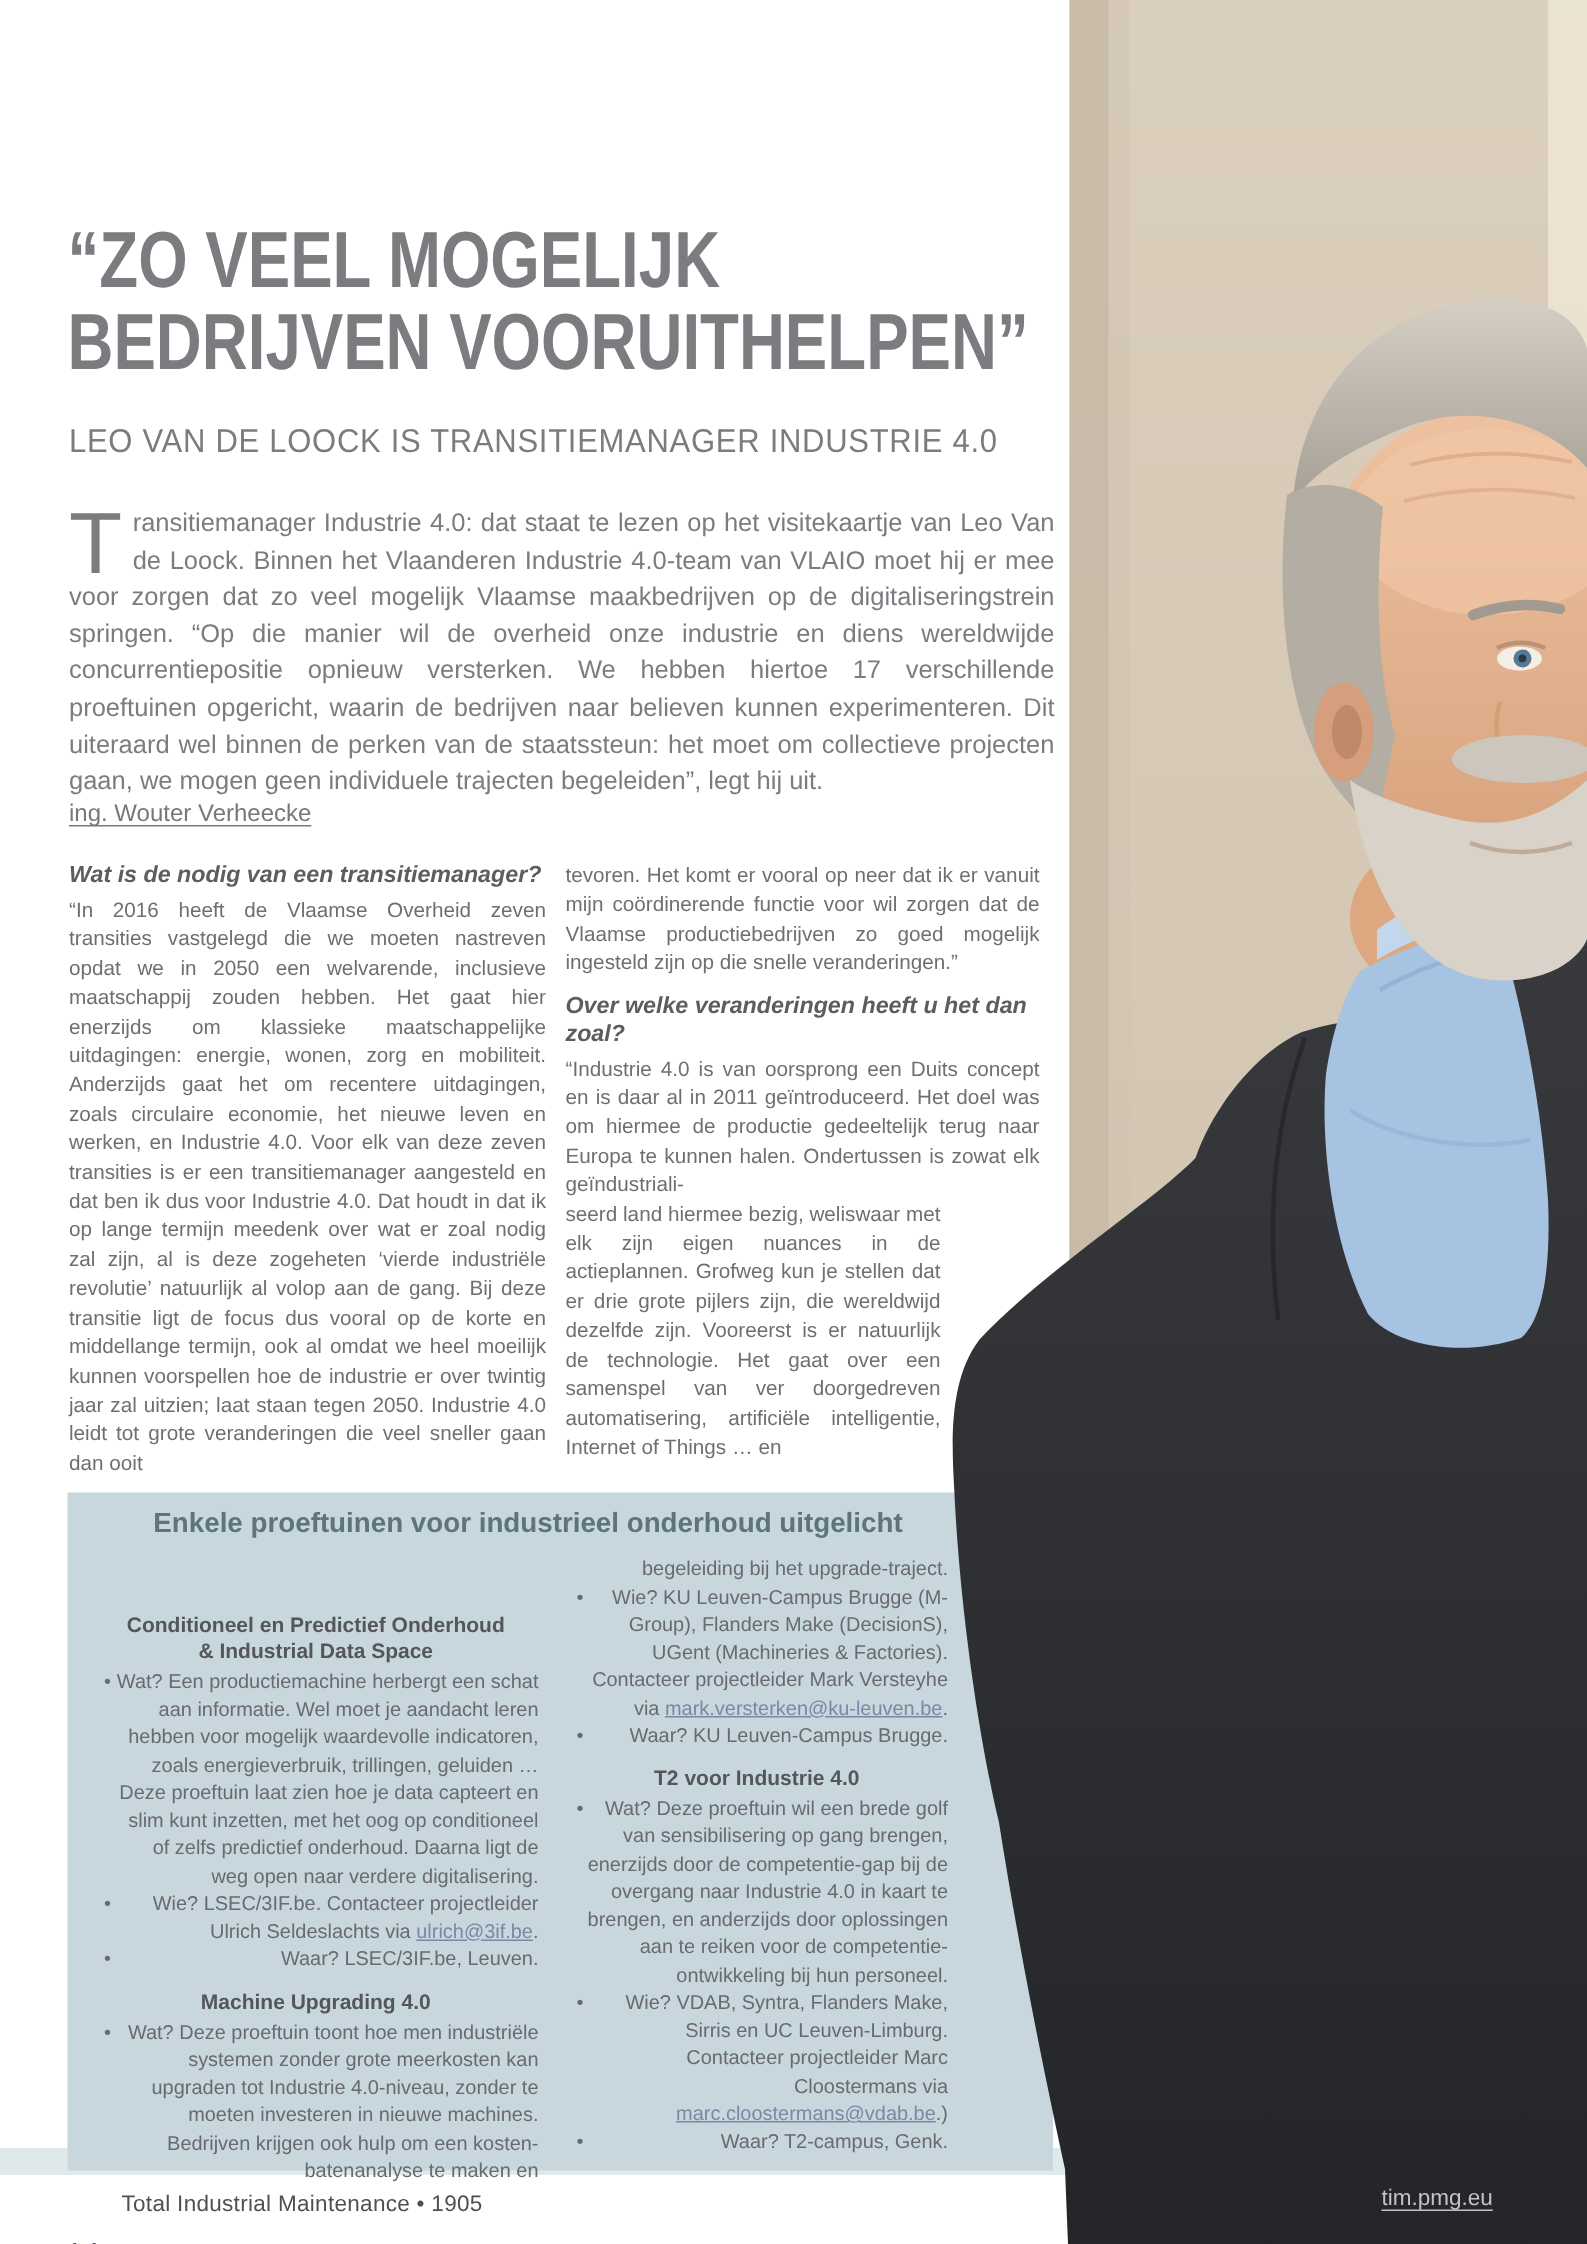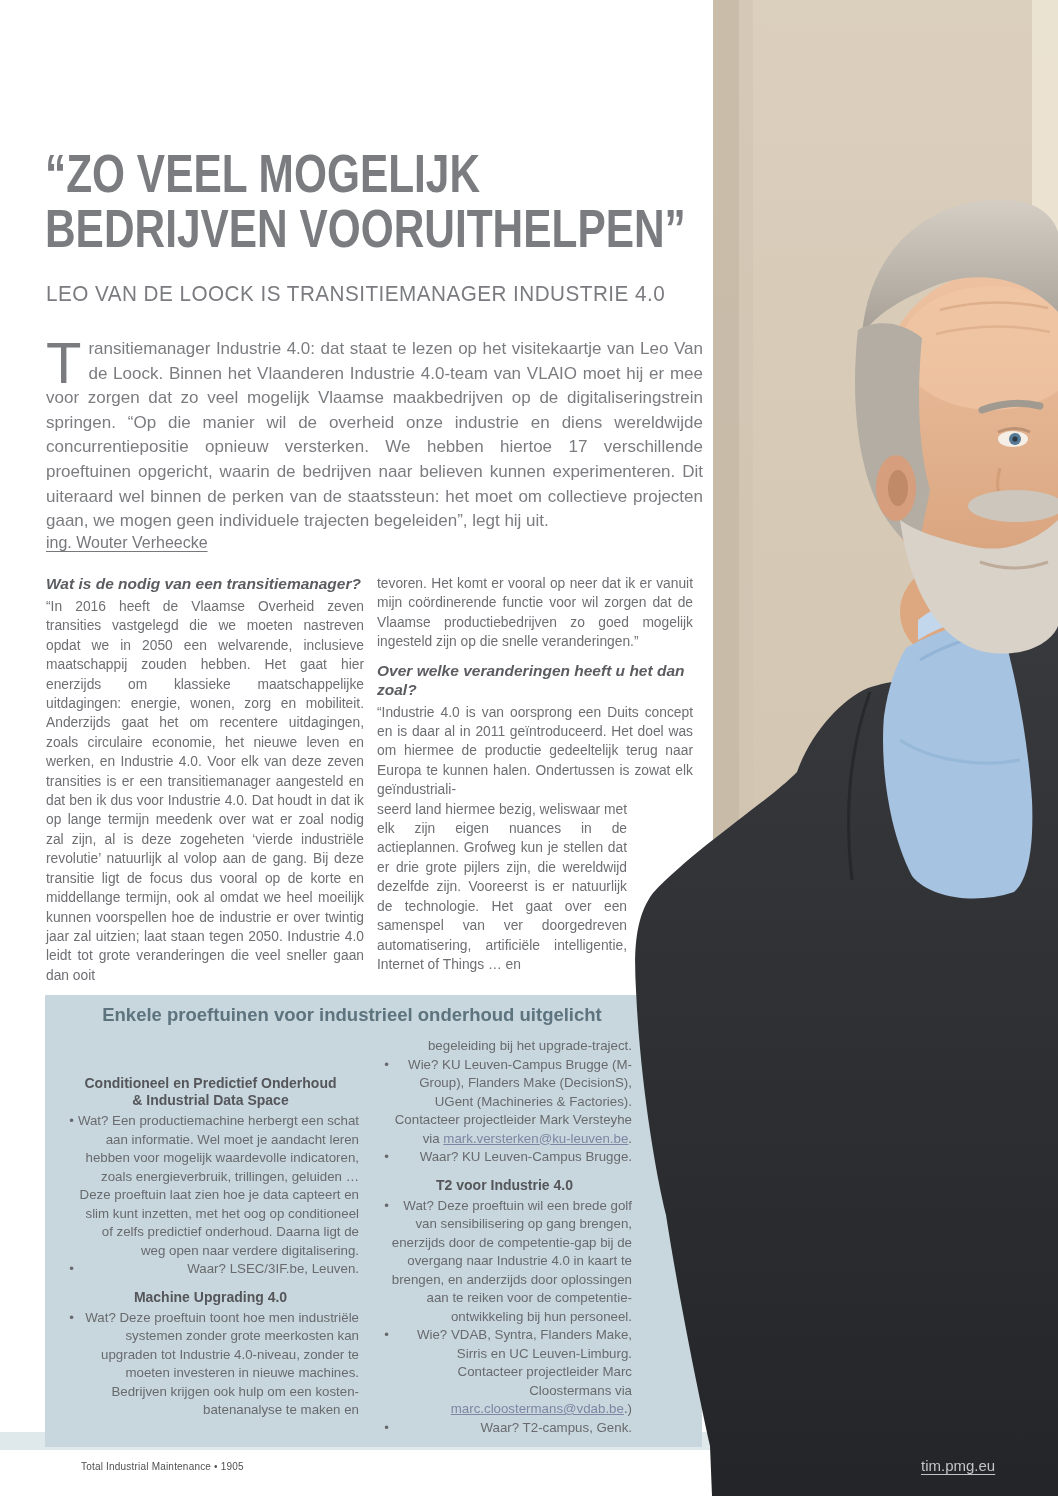--- a/index.html
+++ b/index.html
@@ -45,21 +45,21 @@
   .shead{text-align:center;font-weight:bold;font-size:14px;color:#55565a;line-height:17px;margin:10px 0 3px 0;}
   .shead.first{margin-top:0;}
   .b,.cont{font-size:13.3px;line-height:18.5px;color:#696a6e;text-align:right;}
   .b{display:flex;}
   .b::before{content:"\2022";width:12px;flex:none;color:#696a6e;}
   .b > span{flex:1;}
   .cont{padding-left:12px;}
   .link{color:#7e86a4;text-decoration:underline;cursor:pointer;}
   
   .pagenum{position:absolute;left:44px;top:1492px;font-size:20px;color:#0f172a;z-index:4;}
-  .mag{position:absolute;left:81px;top:1461px;font-size:10px;color:#4f5052;letter-spacing:.2px;z-index:4;}
+  .mag{position:absolute;left:81px;top:1461px;font-size:15px;color:#4f5052;letter-spacing:.2px;z-index:4;}
   .site{position:absolute;left:921px;top:1457px;font-size:15px;color:#c2c3c5;
     text-decoration:underline;text-underline-offset:3px;z-index:5;cursor:pointer;}
   
   .photo{position:absolute;left:600px;top:0;width:458px;height:1496px;z-index:2;}
 </style>
 </head>
 <body>
 
 <svg class="photo" viewBox="0 0 458 1496" preserveAspectRatio="none" aria-hidden="true">
   <defs>
@@ -150,20 +150,23 @@
 
   <div class="bcl">
     <div class="shead first">
       <div>Conditioneel en Predictief Onderhoud</div>
       <div>&amp; Industrial Data Space</div>
     </div>
     <div class="b">
         <span>Wat? Een productiemachine herbergt een schat aan informatie. Wel moet je aandacht leren hebben voor mogelijk waardevolle indicatoren, zoals energieverbruik, trillingen, geluiden … Deze proeftuin laat zien hoe je data capteert en slim kunt inzetten, met het oog op conditioneel of zelfs predictief onderhoud. Daarna ligt de weg open naar verdere digitalisering.</span>
       </div>
     <div class="b">
+      <span><span>Wie? LSEC/3IF.be. Contacteer projectleider Ulrich Seldeslachts via </span><a class="link">ulrich@3if.be</a><span>.</span></span>
+    </div>
+    <div class="b">
         <span>Waar? LSEC/3IF.be, Leuven.</span>
       </div>
 
     <div class="shead">Machine Upgrading 4.0</div>
     <div class="b">
         <span>Wat? Deze proeftuin toont hoe men industriële systemen zonder grote meerkosten kan upgraden tot Industrie 4.0-niveau, zonder te moeten investeren in nieuwe machines. Bedrijven krijgen ook hulp om een kosten-batenanalyse te maken en</span>
       </div>
   </div>
 
   <div class="bcr">

